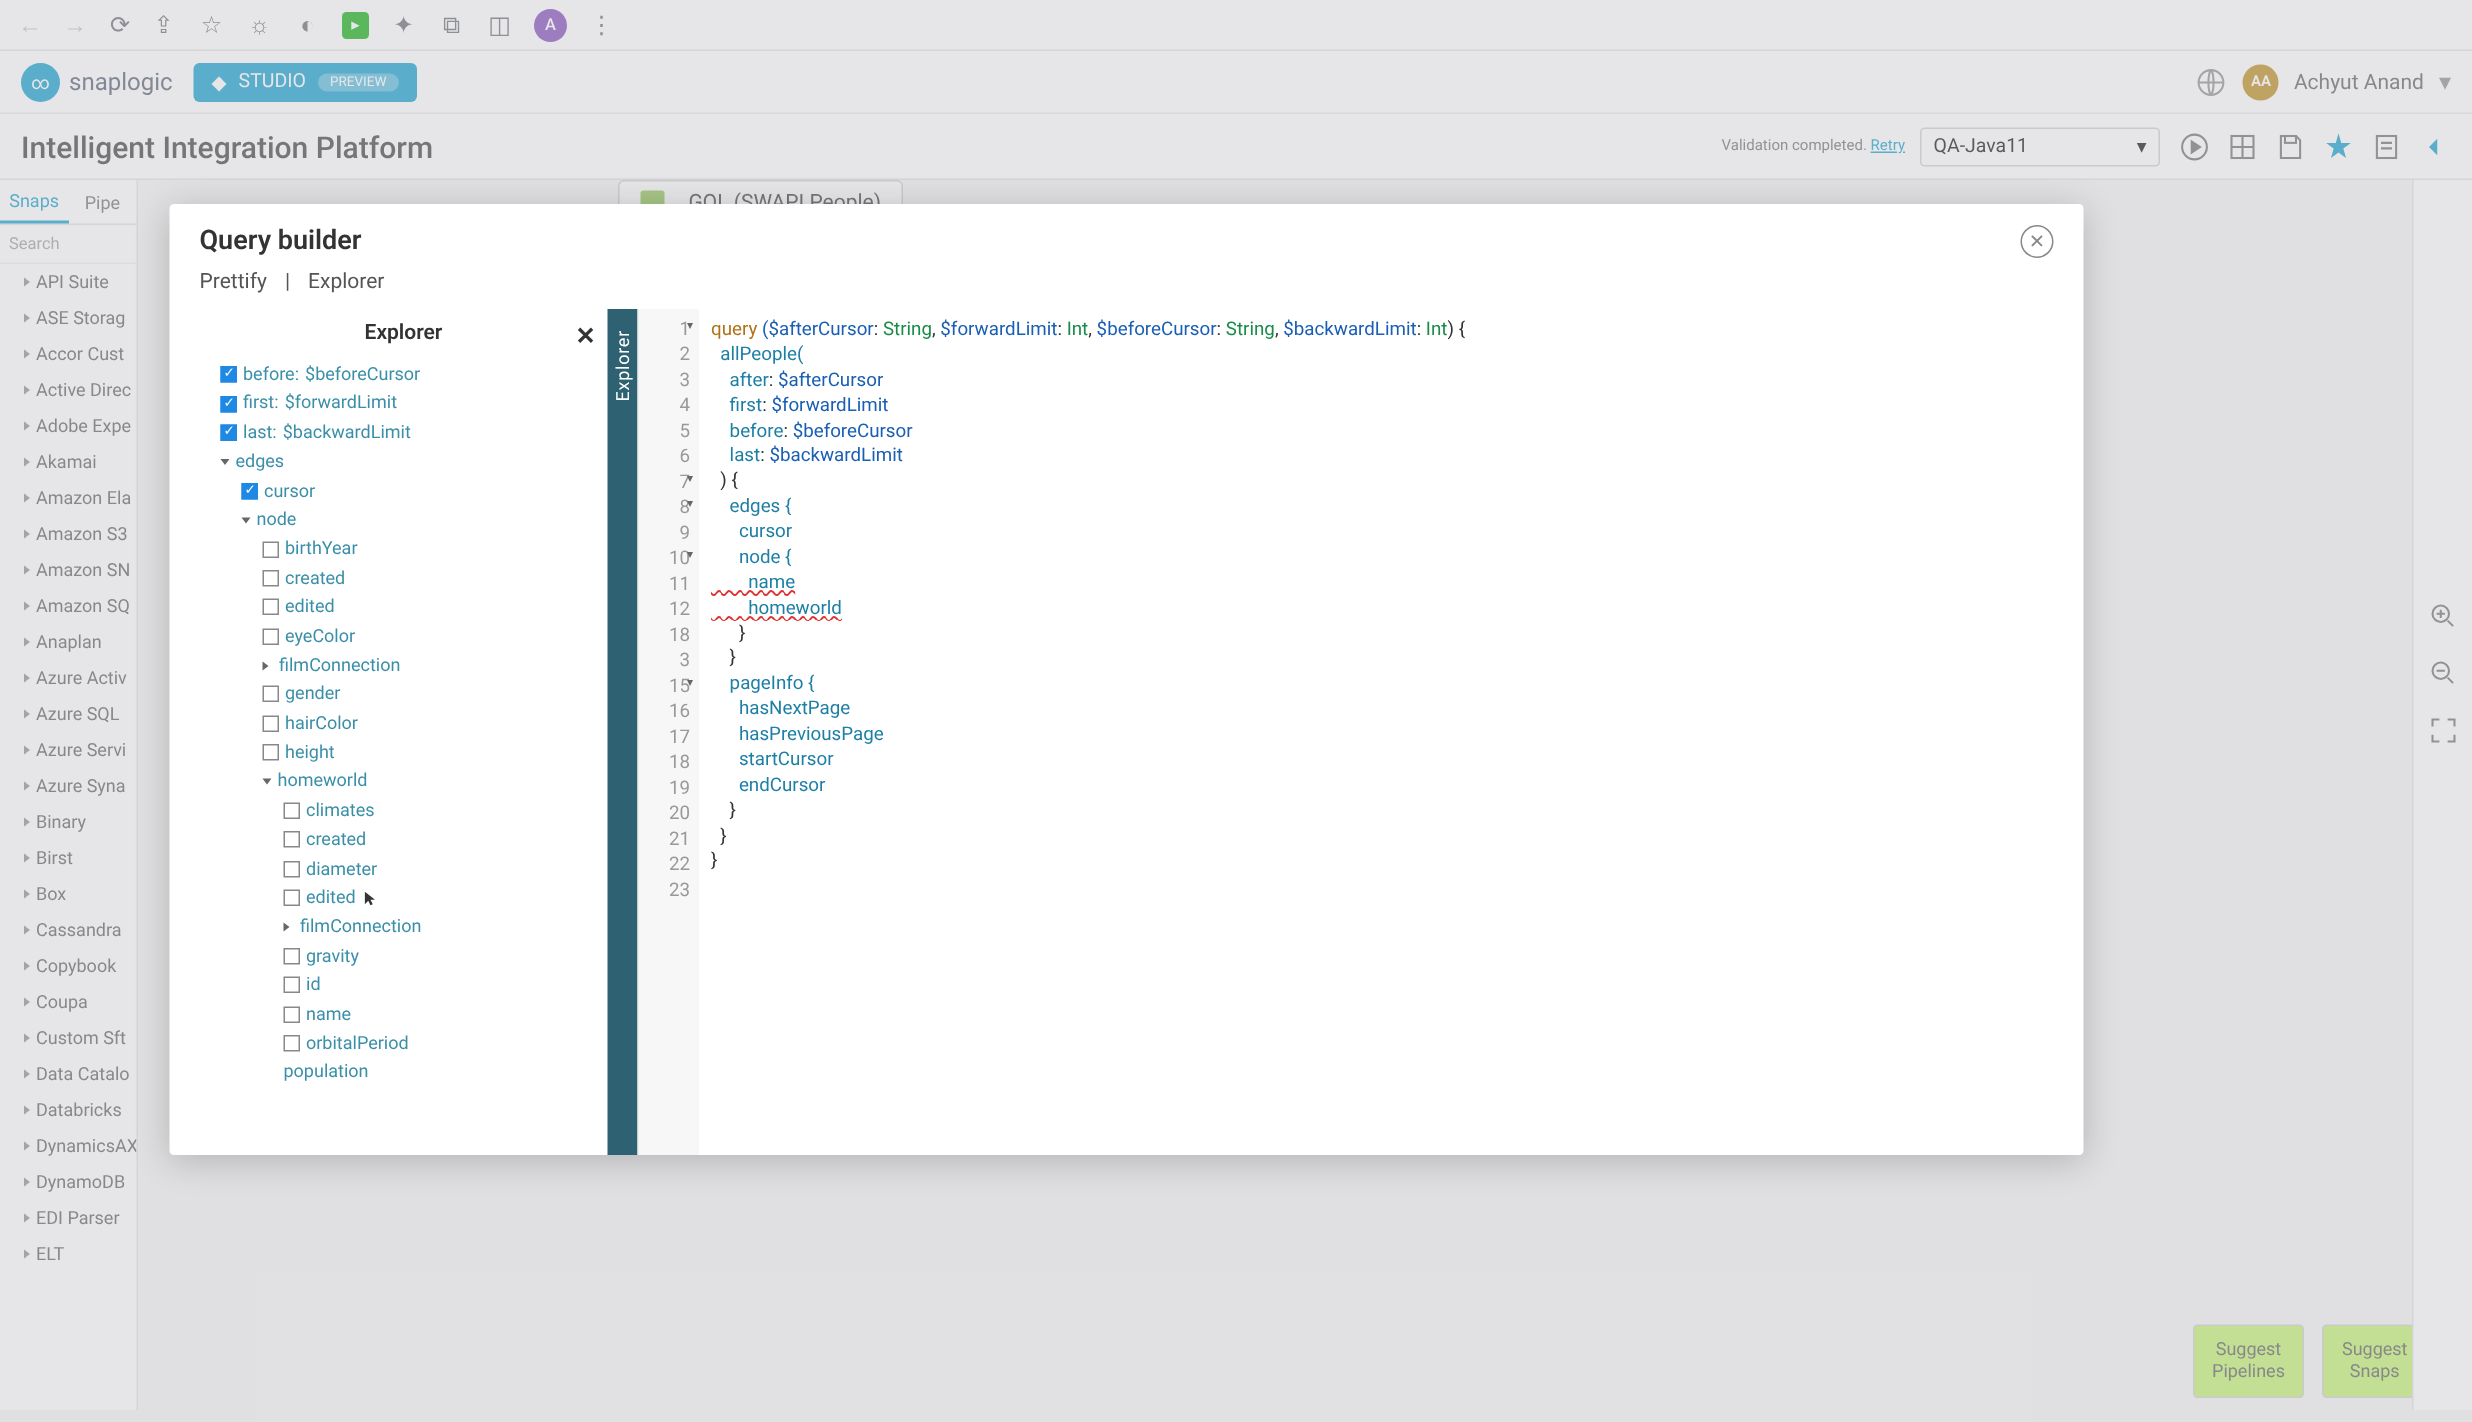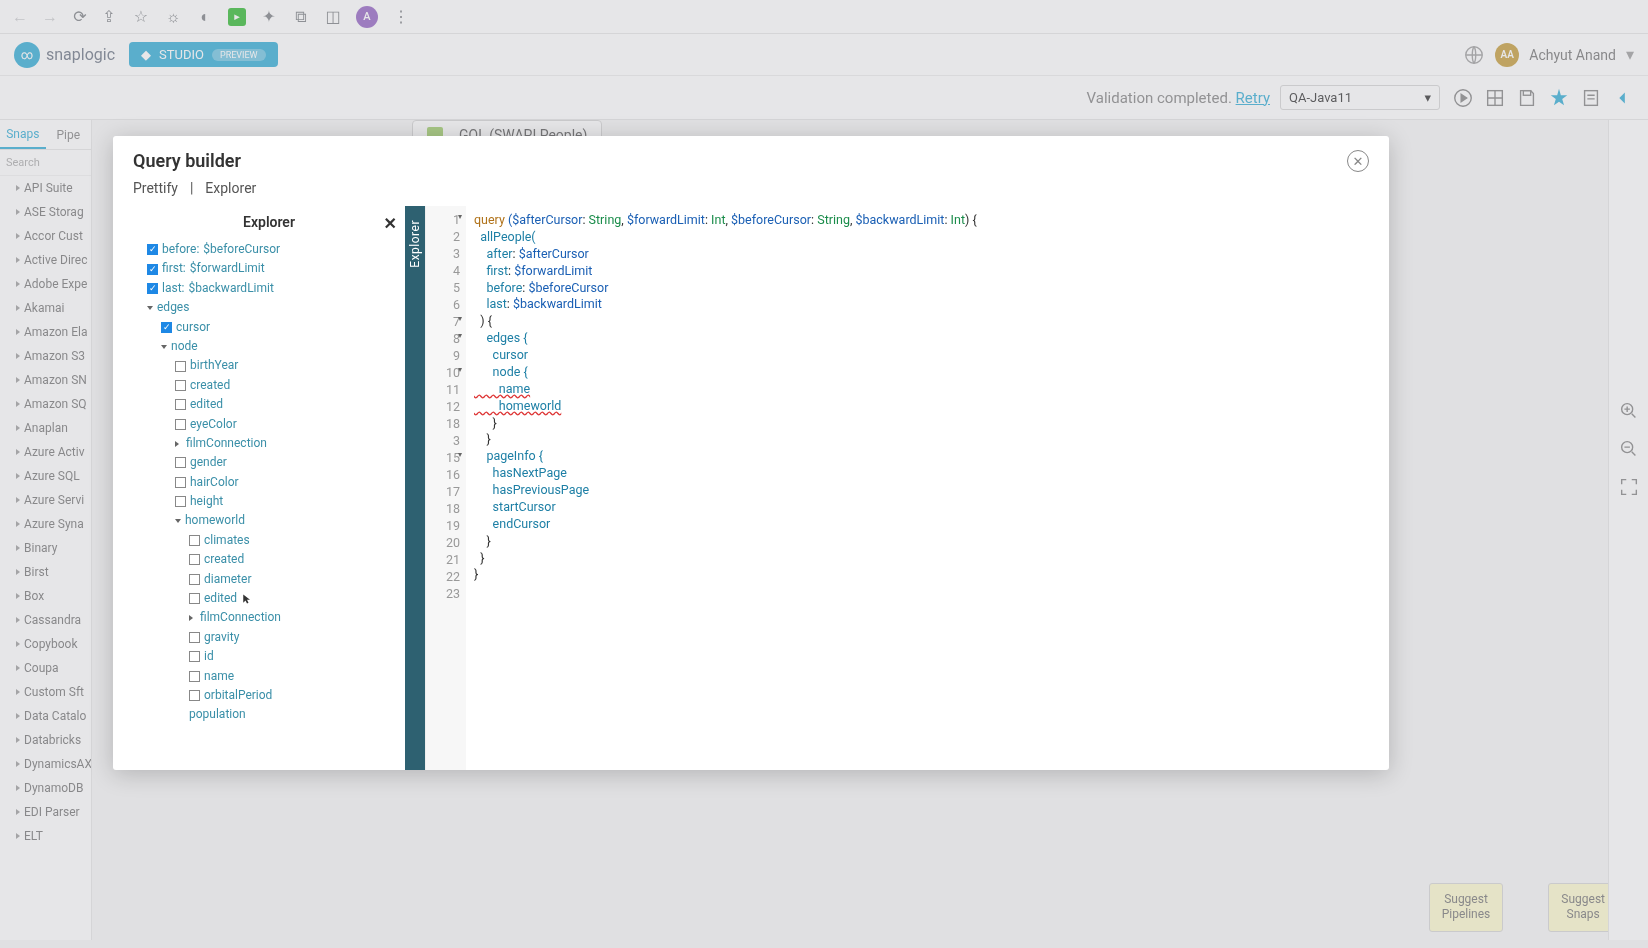--- a/index.html
+++ b/index.html
@@ -28,41 +28,41 @@
     .main-tab.active::after { content:''; position:absolute; bottom:-1px; left:0; right:0; height:2px; background:#0099cc; }
     .tab-dd { width:12px; margin-left:6px; }
     .user-area { display:flex; align-items:center; gap:10px; margin-left:auto; }
     .globe { width:22px; height:22px; color:#888; }
     .user-av { width:24px; height:24px; border-radius:50%; background:#b8860b; color:#fff; font-size:10px; display:flex; align-items:center; justify-content:center; font-weight:600; }
     .user-name { font-size:14px; color:#555; }
 
     
     .ws-header { height:44px; background:#fff; display:flex; align-items:center; padding:0 14px; border-bottom:1px solid #e0e0e0; }
     .ws-title { font-size:20px; font-weight:500; color:#333; }
-    .ws-status { margin-left:auto; font-size:15px; color:#666; margin-right:10px; }
+    .ws-status { margin-left:auto; font-size:10px; color:#666; margin-right:10px; }
     .retry-lk { color:#0099cc; text-decoration:underline; }
     .env-sel { border:1px solid #ccc; border-radius:3px; padding:4px 8px; font-size:13px; width:160px; display:flex; justify-content:space-between; align-items:center; }
     .toolbar-icons { display:flex; gap:10px; margin-left:12px; }
     .tb-icon { width:22px; height:22px; color:#666; }
 
     
     .sidebar { position:absolute; left:0; top:120px; width:92px; background:#fff; border-right:1px solid #e0e0e0; height:820px; overflow:hidden; }
     .sb-tabs { display:flex; height:30px; border-bottom:1px solid #e0e0e0; }
     .sb-tab { flex:1; font-size:12px; display:flex; align-items:center; justify-content:center; color:#666; }
     .sb-tab.active { color:#0099cc; border-bottom:2px solid #0099cc; }
     .sb-search { padding:6px; font-size:11px; color:#999; border-bottom:1px solid #eee; }
     .sb-item { padding:5px 6px 5px 16px; font-size:12px; color:#555; display:flex; align-items:center; gap:4px; white-space:nowrap; overflow:hidden; }
     .sb-arrow { width:0; height:0; border-left:4px solid #888; border-top:3px solid transparent; border-bottom:3px solid transparent; flex-shrink:0; }
 
     
     .canvas { position:absolute; left:92px; top:120px; right:0; bottom:0; background:#f5f5f5; }
     .pipe-tab { position:absolute; top:0; left:320px; background:#fff; border:1px solid #ccc; border-radius:4px 4px 0 0; padding:6px 14px; display:flex; align-items:center; gap:16px; font-size:14px; color:#333; }
     .pipe-ic { width:16px; height:16px; background:#8bc34a; border-radius:2px; }
     .suggest-btns { position:absolute; bottom:16px; right:30px; display:flex; gap:12px; }
-    .suggest-btn { background:#fef9c3; border:1px solid #ccc; border-radius:3px; padding:8px 12px; font-size:12px; text-align:center; color:#555; line-height:1.3;margin-left:33px; }
+    .suggest-btn { background:#bef264; border:1px solid #ccc; border-radius:3px; padding:8px 12px; font-size:12px; text-align:center; color:#555; line-height:1.3; }
 
     
     .right-rail { position:absolute; right:0; top:120px; width:40px; background:#fff; border-left:1px solid #e0e0e0; height:820px; display:flex; flex-direction:column; align-items:center; gap:16px; padding-top:280px; }
     .rail-ic { width:22px; height:22px; color:#666; }
 
     
     .modal-backdrop { position:absolute; inset:0; background:rgba(200,200,204,.45); }
     .modal { position:absolute; left:113px; top:136px; width:1276px; height:634px; background:#fff; border-radius:3px; box-shadow:0 4px 24px rgba(0,0,0,.2); display:flex; flex-direction:column; }
     .modal-hd { padding:14px 20px 8px; display:flex; align-items:flex-start; }
     .modal-title { font-size:18px; font-weight:600; color:#333; }
@@ -144,20 +144,21 @@
         <circle cx="12" cy="12" r="9"></circle>
         <path d="M3 12h18M12 3c2.5 3 2.5 15 0 18M12 3c-2.5 3-2.5 15 0 18"></path>
       </svg>
     <div class="user-av">AA</div>
     <span class="user-name">Achyut Anand</span>
     <span style="color:#888">▾</span>
   </div>
 </div>
 
 <div class="ws-header">
+  <div class="ws-title">Intelligent Integration Platform</div>
   <div class="ws-status">
     <span>Validation completed.</span>
     <a class="retry-lk">Retry</a>
   </div>
   <div class="env-sel">
     <span>QA-Java11</span>
     <span>▾</span>
   </div>
   <div class="toolbar-icons">
     <svg class="tb-icon" viewBox="0 0 24 24" fill="none" stroke="#666" stroke-width="1.5">

